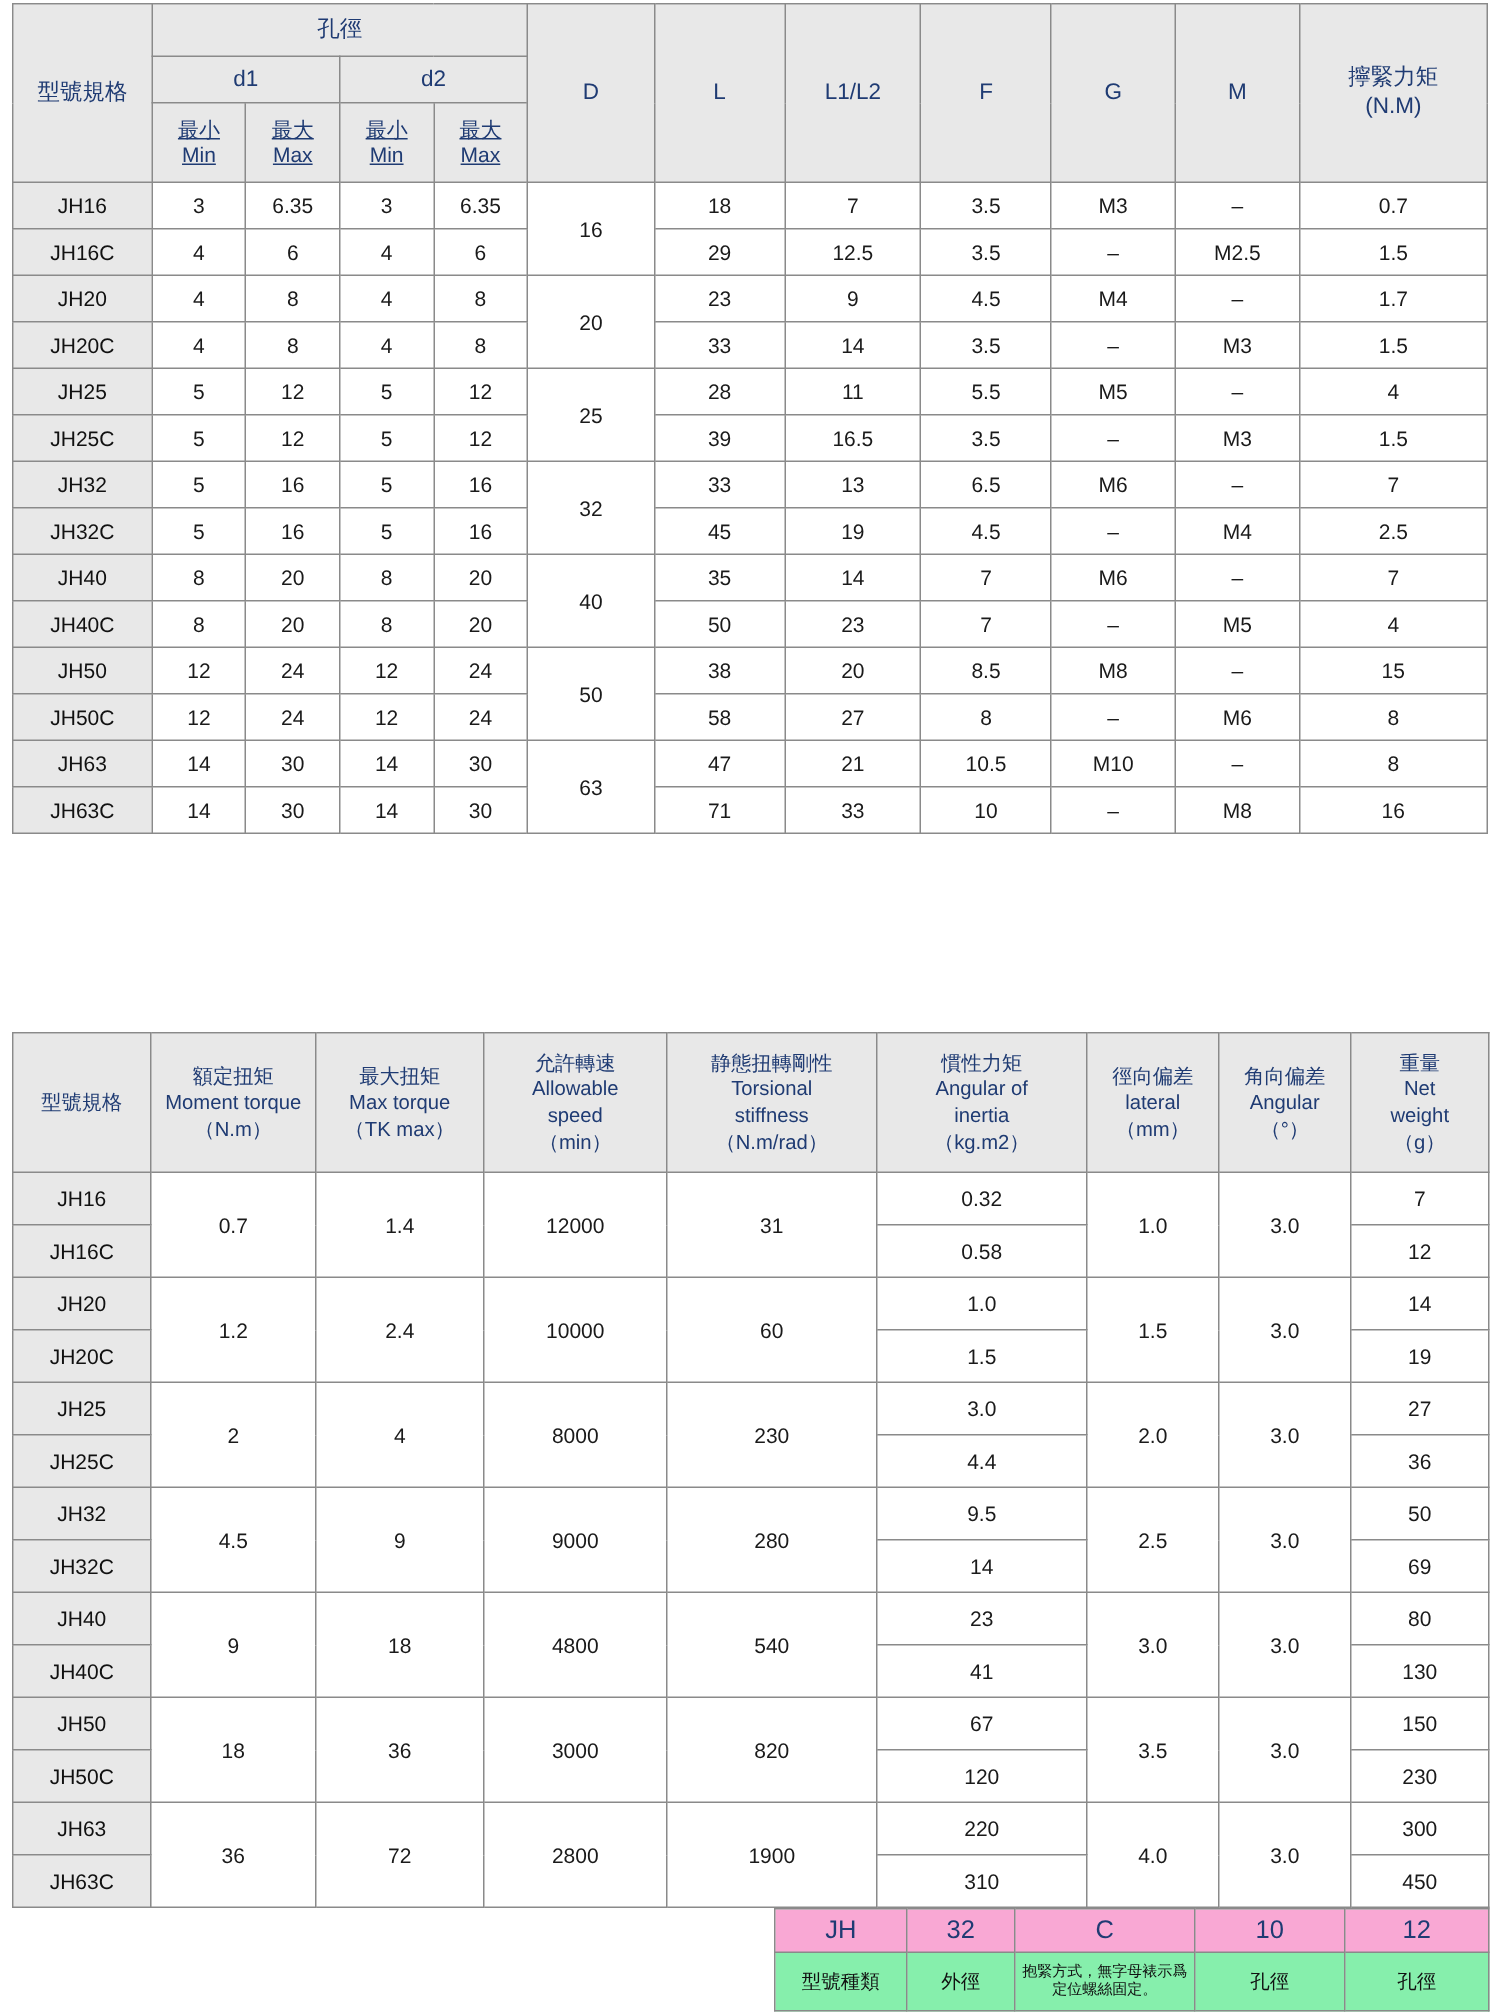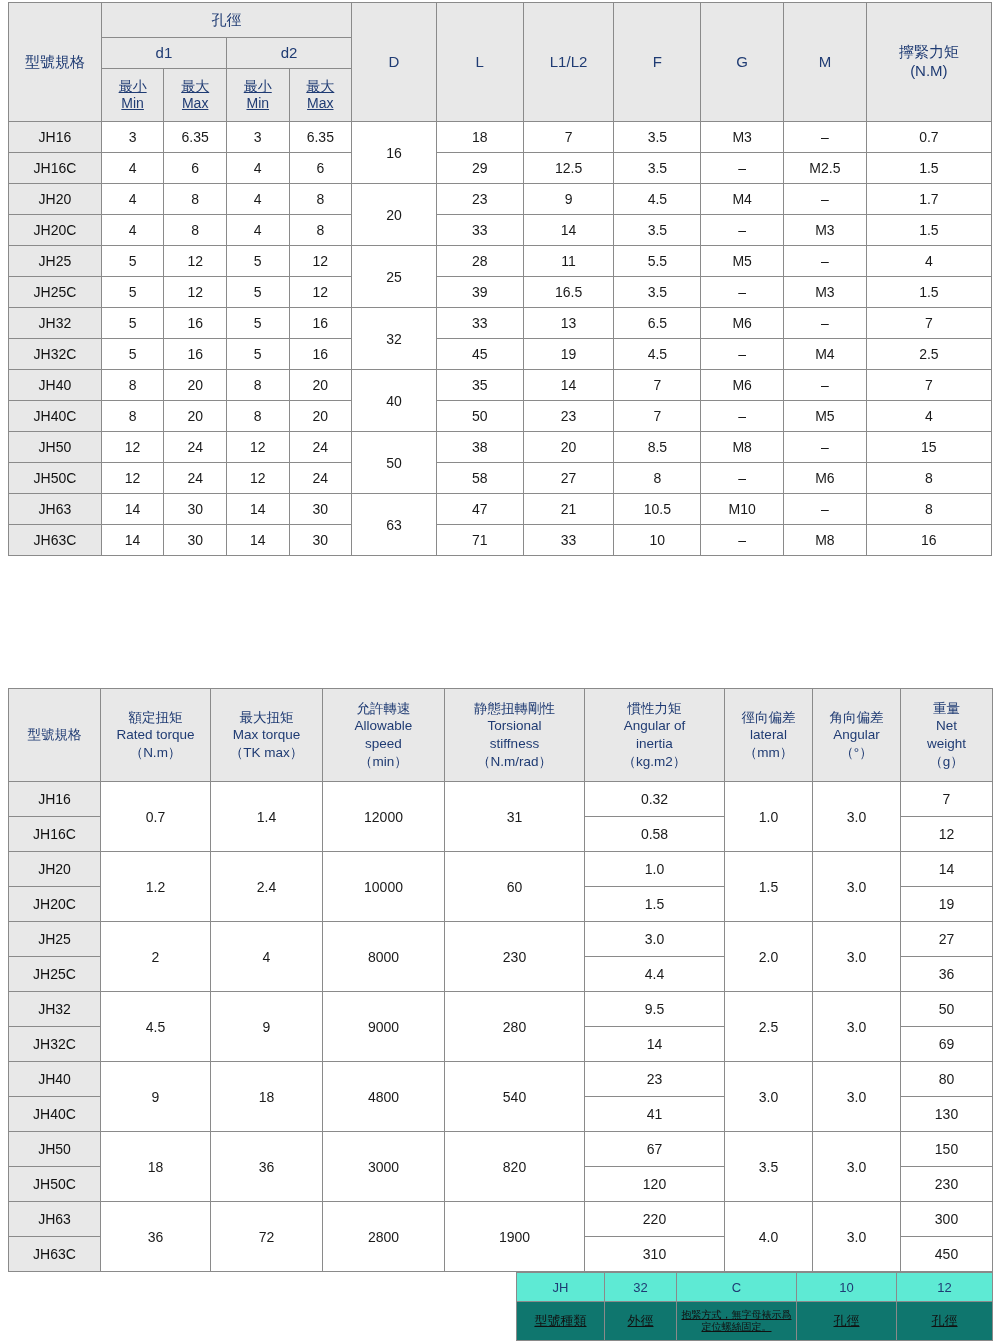--- a/index.html
+++ b/index.html
@@ -98,32 +98,31 @@
   #table3-wrap {
     position: absolute;
     left: 516px;
     top: 1272px;
     width: 476px;
   }
   #table3 {
     width: 476px;
   }
   #table3 td.code {
-    background: #5eead4;
+    background: #f9a8d4;
     color: #1f3b73;
-    font-size: 13px;
+    font-size: 17px;
     height: 28px;
   }
   #table3 td.desc {
-    background: #0f766e;
+    background: #86efac;
     color: #111;
     font-size: 13px;
     height: 38px;
     line-height: 1.2;
-    text-decoration: underline;
   }
   #table3 td.desc.tiny {
     font-size: 10px;
     line-height: 1.25;
   }
   .nowrap { white-space: nowrap; }
 </style>
 </head>
 <body>
 
@@ -391,21 +390,21 @@
       <col style="width:140px">
       <col style="width:88px">
       <col style="width:88px">
       <col style="width:92px">
     </colgroup>
     <tbody>
       <tr>
         <td class="hdr" style="height:84px">型號規格</td>
         <td class="hdr">
           <div>額定扭矩</div>
-          <div class="nowrap">Rated torque</div>
+          <div class="nowrap">Moment torque</div>
           <div>（N.m）</div>
         </td>
         <td class="hdr">
           <div>最大扭矩</div>
           <div class="nowrap">Max torque</div>
           <div class="nowrap">（TK max）</div>
         </td>
         <td class="hdr">
           <div>允許轉速</div>
           <div>Allowable</div>

